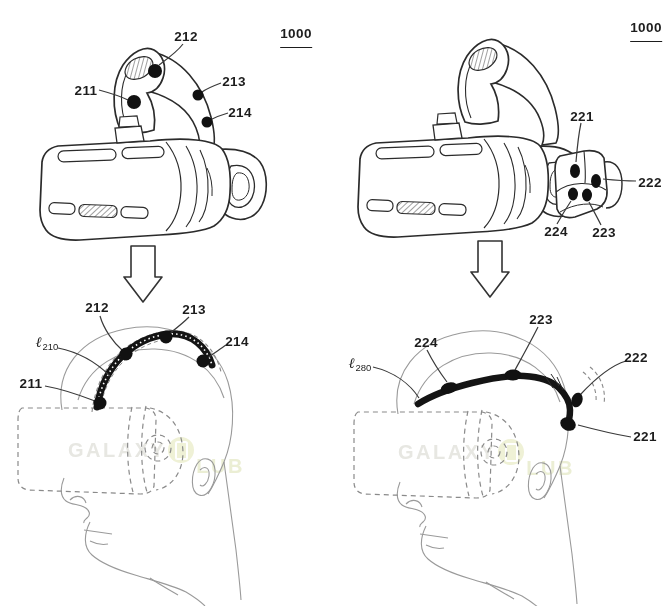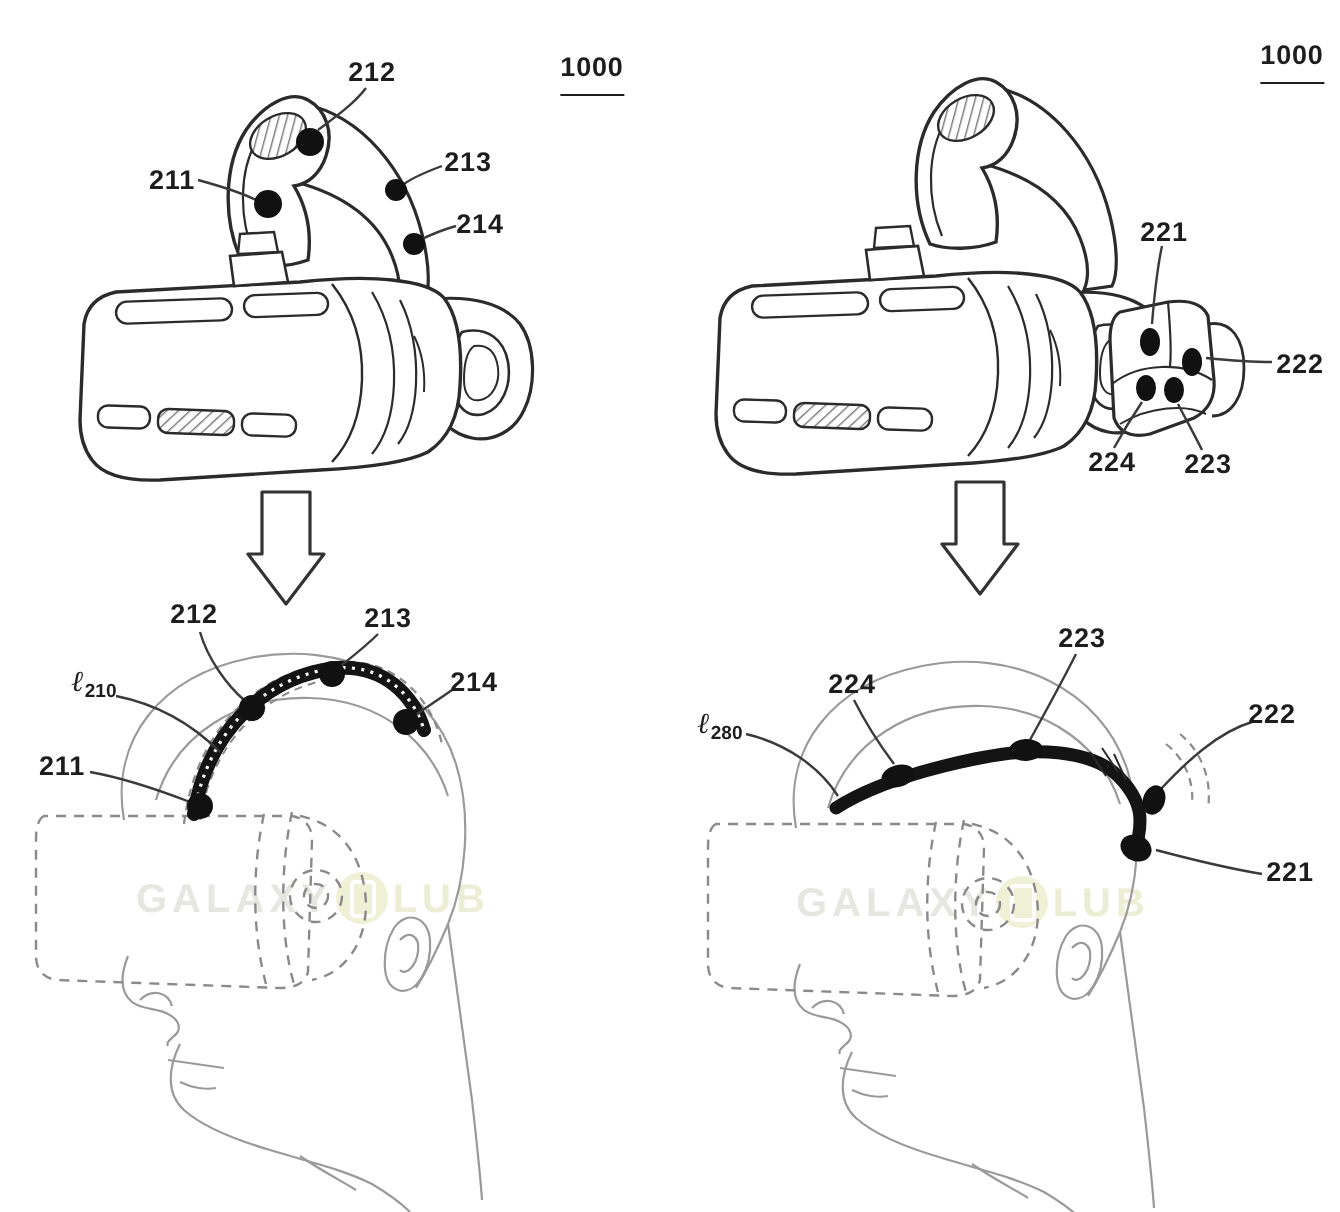--- a/index.html
+++ b/index.html
@@ -3,22 +3,22 @@
 <meta charset="utf-8">
 <style>
   html,body{margin:0;padding:0;background:#ffffff;}
   #canvas{position:relative;width:670px;height:606px;background:#ffffff;overflow:hidden;
           font-family:"Liberation Sans",sans-serif;}
   svg.art{position:absolute;left:0;top:0;z-index:2;}
   .lbl{position:absolute;transform:translate(-50%,-50%);z-index:3;
        font:600 13.5px "Liberation Sans",sans-serif;color:#1d1d1d;letter-spacing:.4px;white-space:nowrap;}
   .ref{border-bottom:1.6px solid #1d1d1d;padding-bottom:6px;}
   .len .lsym{font-family:"DejaVu Serif",serif;font-style:italic;font-weight:700;font-size:14.5px;}
-  .len .lsub{font-size:9.5px;font-weight:700;vertical-align:-3px;letter-spacing:0;text-align:center;}
-  .watermark{position:absolute;z-index:1;display:flex;align-items:flex-end;height:24px;
+  .len .lsub{font-size:9.5px;font-weight:400;vertical-align:-3px;letter-spacing:0;text-align:center;}
+  .watermark{position:absolute;z-index:1;display:flex;align-items:center;height:24px;
              font:700 20px "Liberation Sans",sans-serif;letter-spacing:2.5px;color:#e7e7e2;}
   .wm-suffix{color:#ebeed4;margin-top:33px;}
   .wm-circle{display:inline-flex;align-items:center;justify-content:center;width:26px;height:26px;
              border-radius:50%;background:#eff1d6;margin:0 2px;}
   .wm-phone{display:block;width:9px;height:15px;border:2px solid #ffffff;border-radius:2.5px;background:transparent;}
 </style>
 </head>
 <body>
 
 <div id="canvas">

